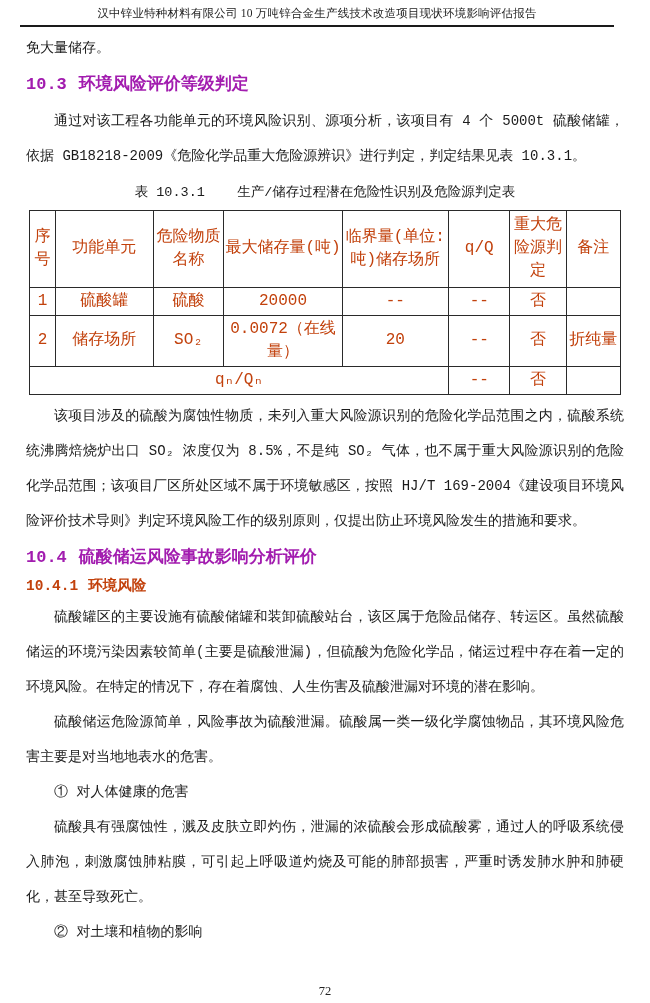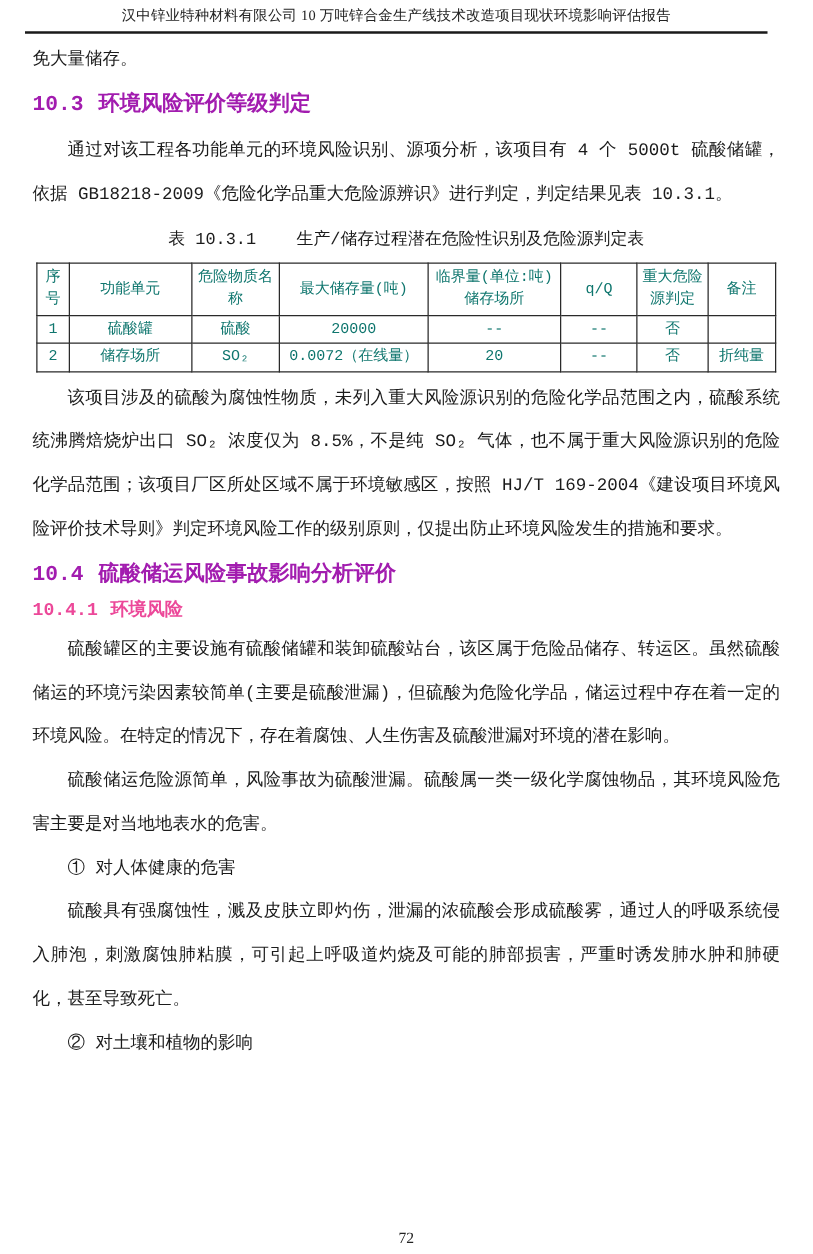--- a/index.html
+++ b/index.html
@@ -43,39 +43,39 @@
     font-weight: bold;
     margin: 8px 0 8px 0;
     color: #a21caf;
   }
   .h-major .h-num { margin-right: 0.7em; }
   .h-minor {
     font-size: 14.5px;
     line-height: 19px;
     font-weight: bold;
     margin: 6px 0 4px 0;
-    color: #ec4899;
+    color: #c2410c;
   }
   .h-minor .h-num { margin-right: 0.7em; }
   
   .table-caption {
     text-align: center;
     font-size: 13.5px;
     line-height: 18px;
     margin: 10px 0 8px 0;
     color: #1b1b1b;
   }
   .table-caption .cap-label { margin-right: 2.4em; text-align: right; }
   table.risk-table {
     width: 99%;
     margin: 0 auto 4px auto;
     border-collapse: collapse;
     table-layout: fixed;
-    font-size: 12px;
-    color: #0f766e;
+    font-size: 16px;
+    color: #c2410c;
   }
   table.risk-table th,
   table.risk-table td {
     border: 1px solid #2a2a2a;
     text-align: center;
     vertical-align: middle;
     font-weight: normal;
     line-height: 1.45;
     padding: 2px 2px;
     overflow: hidden;
@@ -153,20 +153,26 @@
         <tr>
           <td>2</td>
           <td>储存场所</td>
           <td>SO₂</td>
           <td>0.0072（在线量）</td>
           <td>20</td>
           <td>--</td>
           <td>否</td>
           <td>折纯量</td>
         </tr>
+        <tr>
+          <td colspan="5">qₙ/Qₙ</td>
+          <td>--</td>
+          <td>否</td>
+          <td></td>
+        </tr>
       </tbody>
     </table>
 
     <p class="body-text">该项目涉及的硫酸为腐蚀性物质，未列入重大风险源识别的危险化学品范围之内，硫酸系统统沸腾焙烧炉出口 SO₂ 浓度仅为 8.5%，不是纯 SO₂ 气体，也不属于重大风险源识别的危险化学品范围；该项目厂区所处区域不属于环境敏感区，按照 HJ/T 169-2004《建设项目环境风险评价技术导则》判定环境风险工作的级别原则，仅提出防止环境风险发生的措施和要求。</p>
 
     <h2 class="h-major">
       <span class="h-num">10.4</span><span>硫酸储运风险事故影响分析评价</span>
     </h2>
 
     <h3 class="h-minor">

